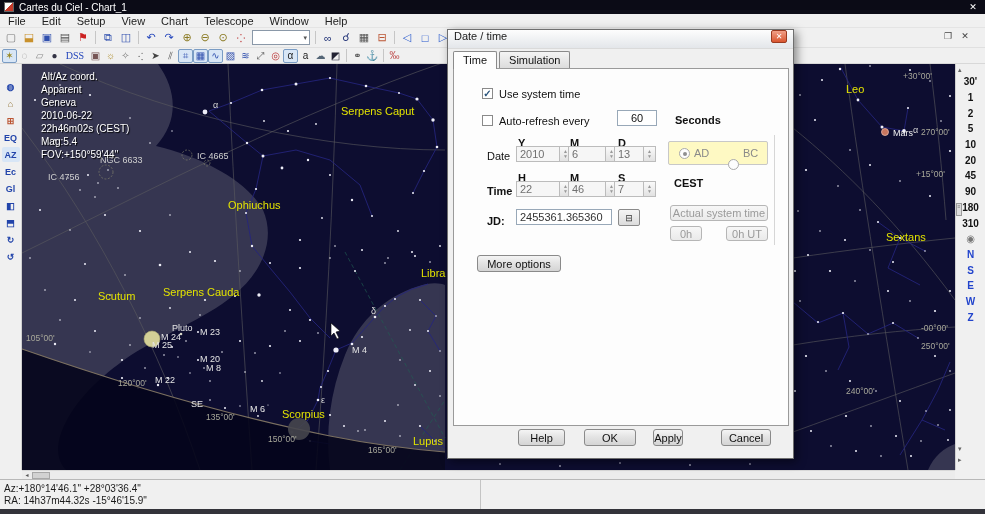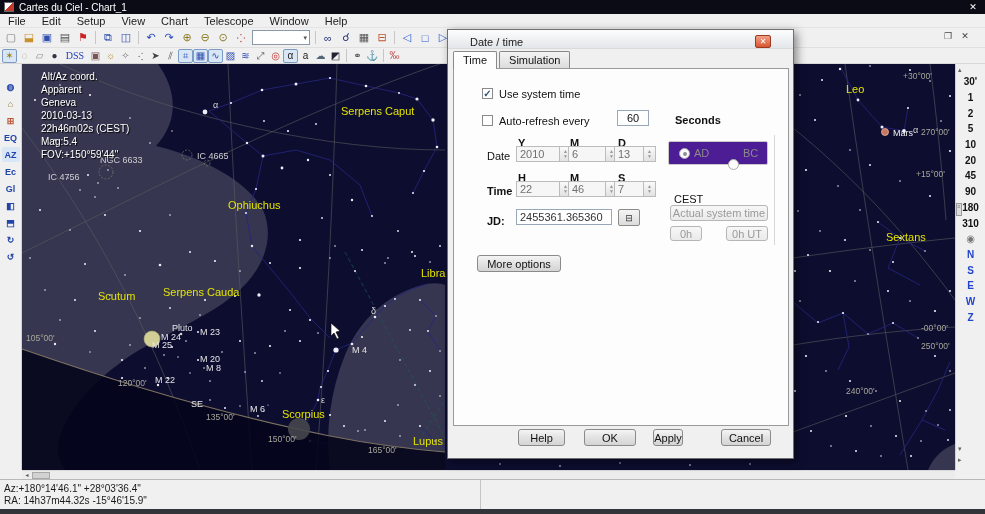--- a/index.html
+++ b/index.html
@@ -42,35 +42,35 @@
 .plab{fill:#f0f0f0;font-size:9px}
 
 .hscroll{position:absolute;left:22px;top:470px;width:933px;height:9px;background:#ececec;z-index:21;display:flex;align-items:center;border-top:1px solid #d8d8d8}
 .hs-arrow{width:10px;height:9px;font-size:6px;color:#555;text-align:center;line-height:9px}
 .hs-thumb{width:18px;height:7px;background:#d2d2d2;border:1px solid #a8a8a8}
 .statusbar{position:absolute;left:0;top:479px;width:985px;height:30px;background:#f0f0f0;border-top:1px solid #b8b8b8;z-index:22;font-size:10px;color:#1a1a1a;line-height:12px;padding:3px 4px}
 .status-divider{position:absolute;left:480px;top:0;height:30px;width:1px;background:#c4c4c4}
 .bottom-strip{position:absolute;left:0;top:509px;width:985px;height:5px;background:#33333a;z-index:23}
 
 .dialog{position:absolute;left:447px;top:29px;width:347px;height:430px;background:#f0f0f0;border:1px solid #6f6f6f;box-shadow:3px 3px 9px rgba(0,0,0,.45);z-index:40;font-size:11px;color:#111}
-.dlg-title{height:19px;background:linear-gradient(#fdfdfd,#e3e6ea);display:flex;align-items:flex-end;padding:0 22px;border-bottom:1px solid #dadada}
+.dlg-title{height:19px;background:linear-gradient(#fdfdfd,#e3e6ea);display:flex;align-items:flex-start;padding:0 6px;border-bottom:1px solid #dadada}
 .dlg-title-text{font-size:11px;color:#1a1a1a}
 .dlg-close{margin-left:auto;width:16px;height:13px;background:linear-gradient(#f0a088,#d9552f);border:1px solid #9a3a20;border-radius:2px;color:#fff;font-size:8px;display:flex;align-items:center;justify-content:center}
 .tabs{position:absolute;left:5px;top:21px;display:flex;z-index:2}
 .tab{padding:2px 9px 1px;font-size:11px;border:1px solid #8a8a8a;background:linear-gradient(#f4f4f4,#dcdcdc);margin-right:2px;border-bottom:none;border-radius:2px 2px 0 0}
 .tab.active{background:#fdfdfd;padding-bottom:3px;margin-bottom:-1px}
 .tabpage{position:absolute;left:5px;top:38px;width:336px;height:358px;background:#fdfdfd;border:1px solid #9a9a9a}
 .abs{position:absolute}
 .checkbox{width:11px;height:11px;background:#fff;border:1px solid #8a8a8a;font-size:10px;line-height:9px;text-align:center;color:#28527a;font-weight:bold}
 .lbl{font-size:11px;color:#111;white-space:nowrap}
 .hdr{font-size:11px;color:#111;font-weight:bold}
 .edit{background:#fff;border:1px solid #98a8b8;font-size:11px;padding:1px 3px;height:16px;color:#111}
 .edit.dis{background:#f6f6f6;border-color:#bcbcbc;color:#707070}
 .spinbtns{width:12px;height:16px;border:1px solid #bcbcbc;border-left:none;background:linear-gradient(#fafafa,#e2e2e2);font-size:5px;color:#999;display:flex;flex-direction:column;align-items:center;justify-content:center;line-height:5px}
-.erabox{border:1px solid #c8c8c8;border-radius:2px;background:#4c1d95}
+.erabox{border:1px solid #c8c8c8;border-radius:2px;background:#fef9c3}
 .radio{width:11px;height:11px;border-radius:50%;border:1px solid #aaa;background:#fdfdfd;position:relative}
 .radio.sel::after{content:"";position:absolute;left:3px;top:3px;width:4px;height:4px;border-radius:50%;background:#8f8f8f}
 .dislbl{color:#8a8a8a;font-size:11px}
 .btn{background:linear-gradient(#f5f5f5,#e4e4e4 45%,#d4d4d4);border:1px solid #8a8a8a;border-radius:3px;font-size:11px;display:flex;align-items:center;justify-content:center;color:#111}
 .btn.dis{color:#9a9a9a;border-color:#b6b6b6;background:linear-gradient(#f7f7f7,#eaeaea)}
 .vline{width:1px;background:#d6d6d6}
 .calbtn{background:linear-gradient(#f5f5f5,#dcdcdc);border:1px solid #8a8a8a;border-radius:2px;font-size:9px;display:flex;align-items:center;justify-content:center;color:#333}
 </style>
 </head>
 <body>
@@ -370,21 +370,21 @@
       <text class="grd" x="916" y="177">+15°00'</text>
       <text class="grd" x="921" y="331">-00°00'</text>
       <text class="grd" x="921" y="349">250°00'</text>
       <text class="grd" x="846" y="394">240°00'</text>
       <polygon points="331,323 331,336 334,333 337,339 339,338 336,332 340,331" fill="#ffffff" stroke="#000" stroke-width="0.6"></polygon>
     </svg></div>
 <div class="info-overlay" id="infoOverlay">
     <div>Alt/Az coord.</div>
     <div>Apparent</div>
     <div>Geneva</div>
-    <div>2010-03-13</div>
+    <div>2010-06-22</div>
     <div>22h46m02s (CEST)</div>
     <div>Mag:5.4</div>
     <div>FOV:+150°59'44"</div>
   </div>
 
 <div class="titlebar">
   <span class="app-icon"></span>
   <span>Cartes du Ciel - Chart_1</span>
   <span class="win-close">✕</span>
 </div>
@@ -519,21 +519,21 @@
     <div class="tab active">Time</div>
     <div class="tab">Simulation</div>
   </div>
   <div class="tabpage">
 
     <div class="checkbox abs" style="left:28px;top:19px">✓</div>
     <span class="lbl abs" style="left:45px;top:19px">Use system time</span>
 
     <div class="checkbox abs" style="left:28px;top:46px"></div>
     <span class="lbl abs" style="left:45px;top:46px">Auto-refresh every</span>
-    <div class="edit abs" style="left:163px;top:41px;width:32px;text-align:center">60</div>
+    <div class="edit abs" style="left:163px;top:41px;width:40px;text-align:center">60</div>
     <span class="lbl abs" style="left:221px;top:45px;font-weight:bold">Seconds</span>
 
     <span class="hdr abs" style="left:64px;top:68px">Y</span>
     <span class="hdr abs" style="left:116px;top:68px">M</span>
     <span class="hdr abs" style="left:164px;top:68px">D</span>
     <span class="lbl abs" style="left:33px;top:81px;font-weight:normal">Date</span>
     <div class="edit dis abs" style="left:62px;top:77px;width:44px">2010</div>
     <div class="spinbtns abs" style="left:106px;top:77px">
         <span>▲</span>
         <span>▼</span>
@@ -567,21 +567,21 @@
     <div class="edit dis abs" style="left:114px;top:112px;width:38px">46</div>
     <div class="spinbtns abs" style="left:152px;top:112px">
         <span>▲</span>
         <span>▼</span>
       </div>
     <div class="edit dis abs" style="left:160px;top:112px;width:30px">7</div>
     <div class="spinbtns abs" style="left:190px;top:112px">
         <span>▲</span>
         <span>▼</span>
       </div>
-    <span class="lbl abs" style="left:220px;top:124px;font-weight:normal">CEST</span>
+    <span class="lbl abs" style="left:220px;top:108px;font-weight:bold">CEST</span>
 
     <span class="lbl abs" style="left:33px;top:146px;font-weight:bold">JD:</span>
     <div class="edit abs" style="left:62px;top:140px;width:96px;color:#333">2455361.365360</div>
     <div class="calbtn abs" style="left:164px;top:140px;width:22px;height:17px">
         <span>⊟</span>
       </div>
     <div class="btn dis abs" style="left:216px;top:136px;width:98px;height:16px">Actual system time</div>
     <div class="btn dis abs" style="left:216px;top:157px;width:32px;height:15px">0h</div>
     <div class="btn dis abs" style="left:272px;top:157px;width:42px;height:15px">0h UT</div>
     <div class="vline abs" style="left:320px;top:66px;height:110px"></div>

